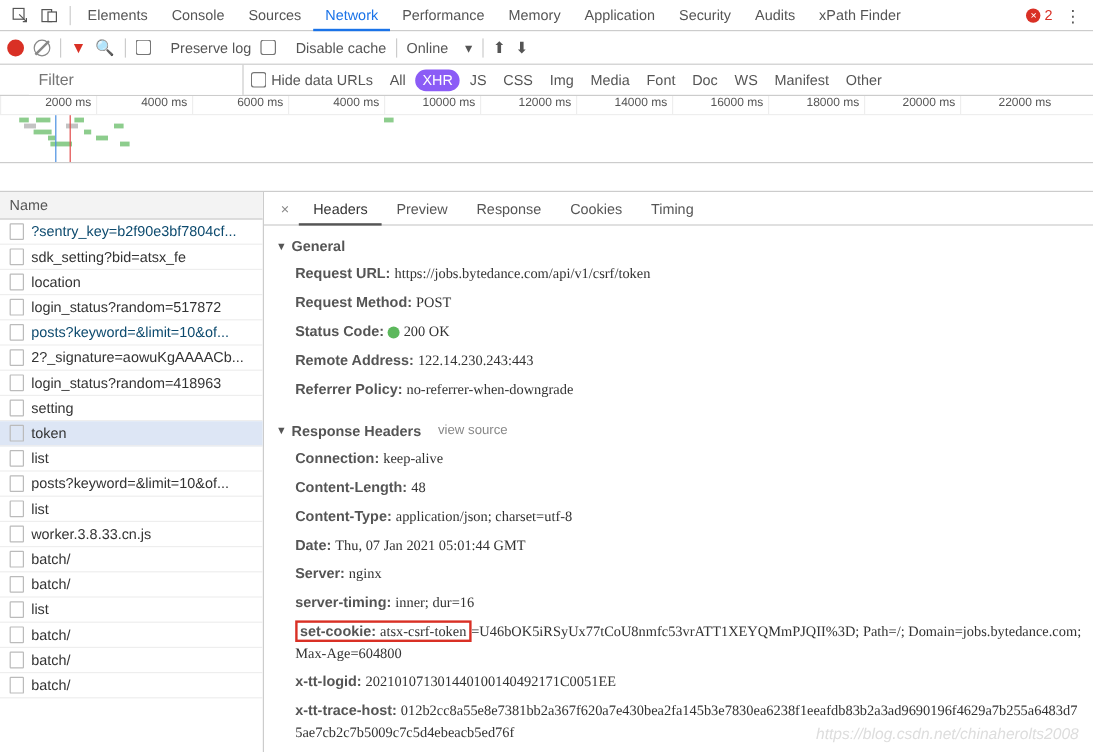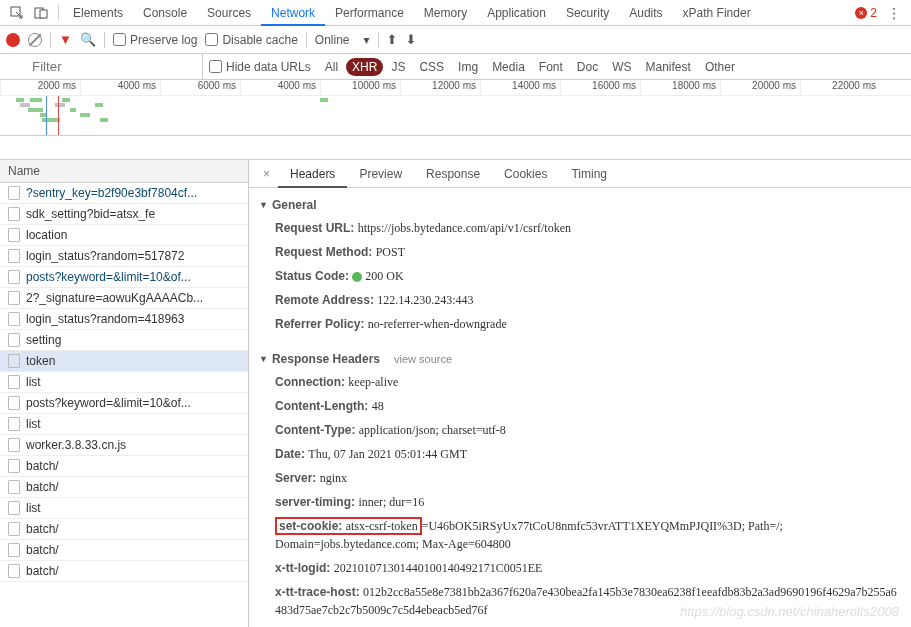--- a/index.html
+++ b/index.html
@@ -13,44 +13,44 @@
 .err-badge .dot { width: 12px; height: 12px; border-radius: 50%; background: #d93025; color: #fff; font-size: 9px; display:flex; align-items:center; justify-content:center; }
 .menu-dots { margin-right: 10px; color: #555; font-size: 14px; }
 
 .toolbar { display: flex; align-items: center; height: 28px; border-bottom: 1px solid #ccc; padding-left: 6px; gap: 8px; }
 .toolbar .record { width: 14px; height: 14px; border-radius: 50%; background: #d93025; }
 .toolbar .clear-icon { width: 14px; height: 14px; border: 1.5px solid #888; border-radius: 50%; position: relative; }
 .toolbar .clear-icon::after { content: ''; position: absolute; width: 16px; height: 1.5px; background: #888; top: 5px; left: -2px; transform: rotate(-45deg); }
 .toolbar .divider { width: 1px; height: 16px; background: #ccc; }
 .toolbar .filter-icon { color: #d93025; font-size: 13px; }
 .toolbar .search-icon-tb { color: #555; font-size: 13px; }
-.toolbar .cb-wrap { display: flex; align-items: center; gap: 4px; color: #555; }
+.toolbar .cb-wrap { display: flex; align-items: center; gap: 16px; color: #555; }
 .toolbar .cb-wrap input { margin: 0; }
 .toolbar .online { color: #555; display: flex; align-items: center; gap: 4px; }
 .toolbar .arrow-up, .toolbar .arrow-down { color: #555; font-size: 13px; }
 
 .filter-row { display: flex; align-items: center; height: 26px; border-bottom: 1px solid #ccc; }
 .filter-row .filter-input { border: none; outline: none; padding: 0 8px; width: 178px; height: 24px; color: #0c4a6e; margin-left: 24px; }
 .filter-row .right { display: flex; align-items: center; gap: 8px; padding-left: 6px; border-left: 1px solid #ccc; height: 100%; }
 .filter-row .cb-wrap { display: flex; align-items: center; gap: 4px; color: #555; }
 .filter-row .type-btn { color: #555; padding: 2px 6px; cursor: pointer; border-radius: 10px; }
-.filter-row .type-btn.active { background: #7f1d1d; color: #fff; }
+.filter-row .type-btn.active { background: #8b5cf6; color: #fff; }
 
 .timeline { height: 56px; border-bottom: 1px solid #ccc; position: relative; overflow: hidden; }
 .timeline .ruler { display: flex; height: 16px; border-bottom: 1px solid #eee; font-size: 10px; color: #555; }
 .timeline .tick { width: 80px; text-align: right; padding-right: 4px; border-left: 1px solid #eee; }
 .timeline .bars { position: relative; height: 40px; }
 .timeline .bar { position: absolute; height: 4px; background: #5cb85c; opacity: 0.7; }
 .timeline .vline-blue { position: absolute; top: 0; bottom: 0; width: 1px; background: #4a90e2; }
 .timeline .vline-red { position: absolute; top: 0; bottom: 0; width: 1px; background: #e24a4a; }
 
 .blank-strip { height: 24px; border-bottom: 1px solid #ccc; }
 
 .main { display: flex; height: calc(627px - 26px - 28px - 26px - 56px - 24px); }
-.left-panel { width: 249px; border-right: 1px solid #ccc; overflow-y: auto; }
+.left-panel { width: 220px; border-right: 1px solid #ccc; overflow-y: auto; }
 .left-panel .header { padding: 4px 8px; background: #f3f3f3; border-bottom: 1px solid #ccc; color: #555; }
 .list-row { display: flex; align-items: center; padding: 3px 8px; border-bottom: 1px solid #eee; gap: 6px; cursor: pointer; }
 .list-row.selected { background: #dde6f5; }
 .list-row .file-icon { width: 12px; height: 14px; border: 1px solid #bbb; border-radius: 1px; flex-shrink: 0; }
 .list-row .name { white-space: nowrap; overflow: hidden; text-overflow: ellipsis; color: #333; }
 .list-row .name.red { color: #0c4a6e; }
 
 .right-panel { flex: 1; overflow-y: auto; }
 .detail-tabs { display: flex; align-items: center; height: 28px; border-bottom: 1px solid #ccc; padding-left: 6px; gap: 0; }
 .detail-tabs .close { padding: 0 8px; color: #888; cursor: pointer; }

